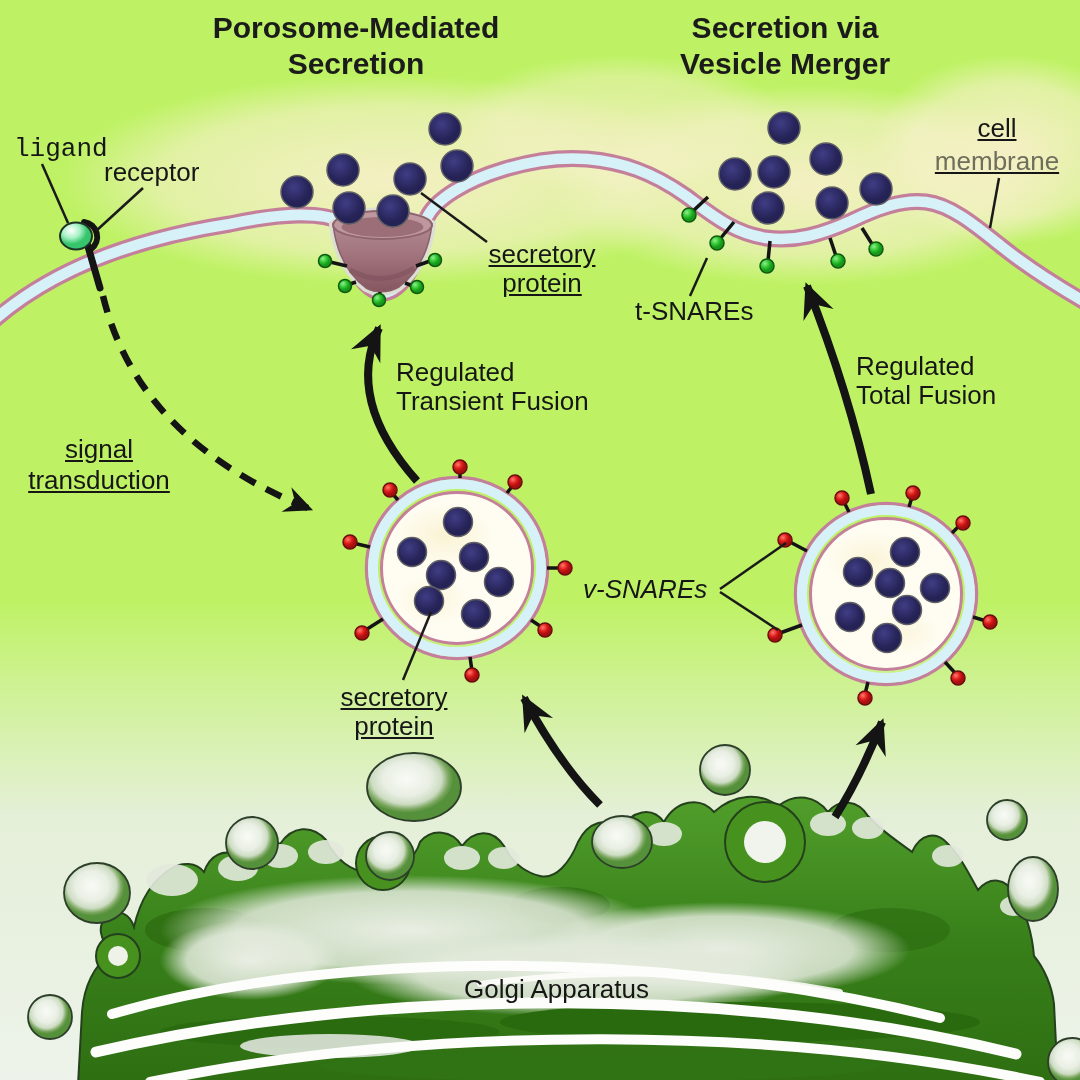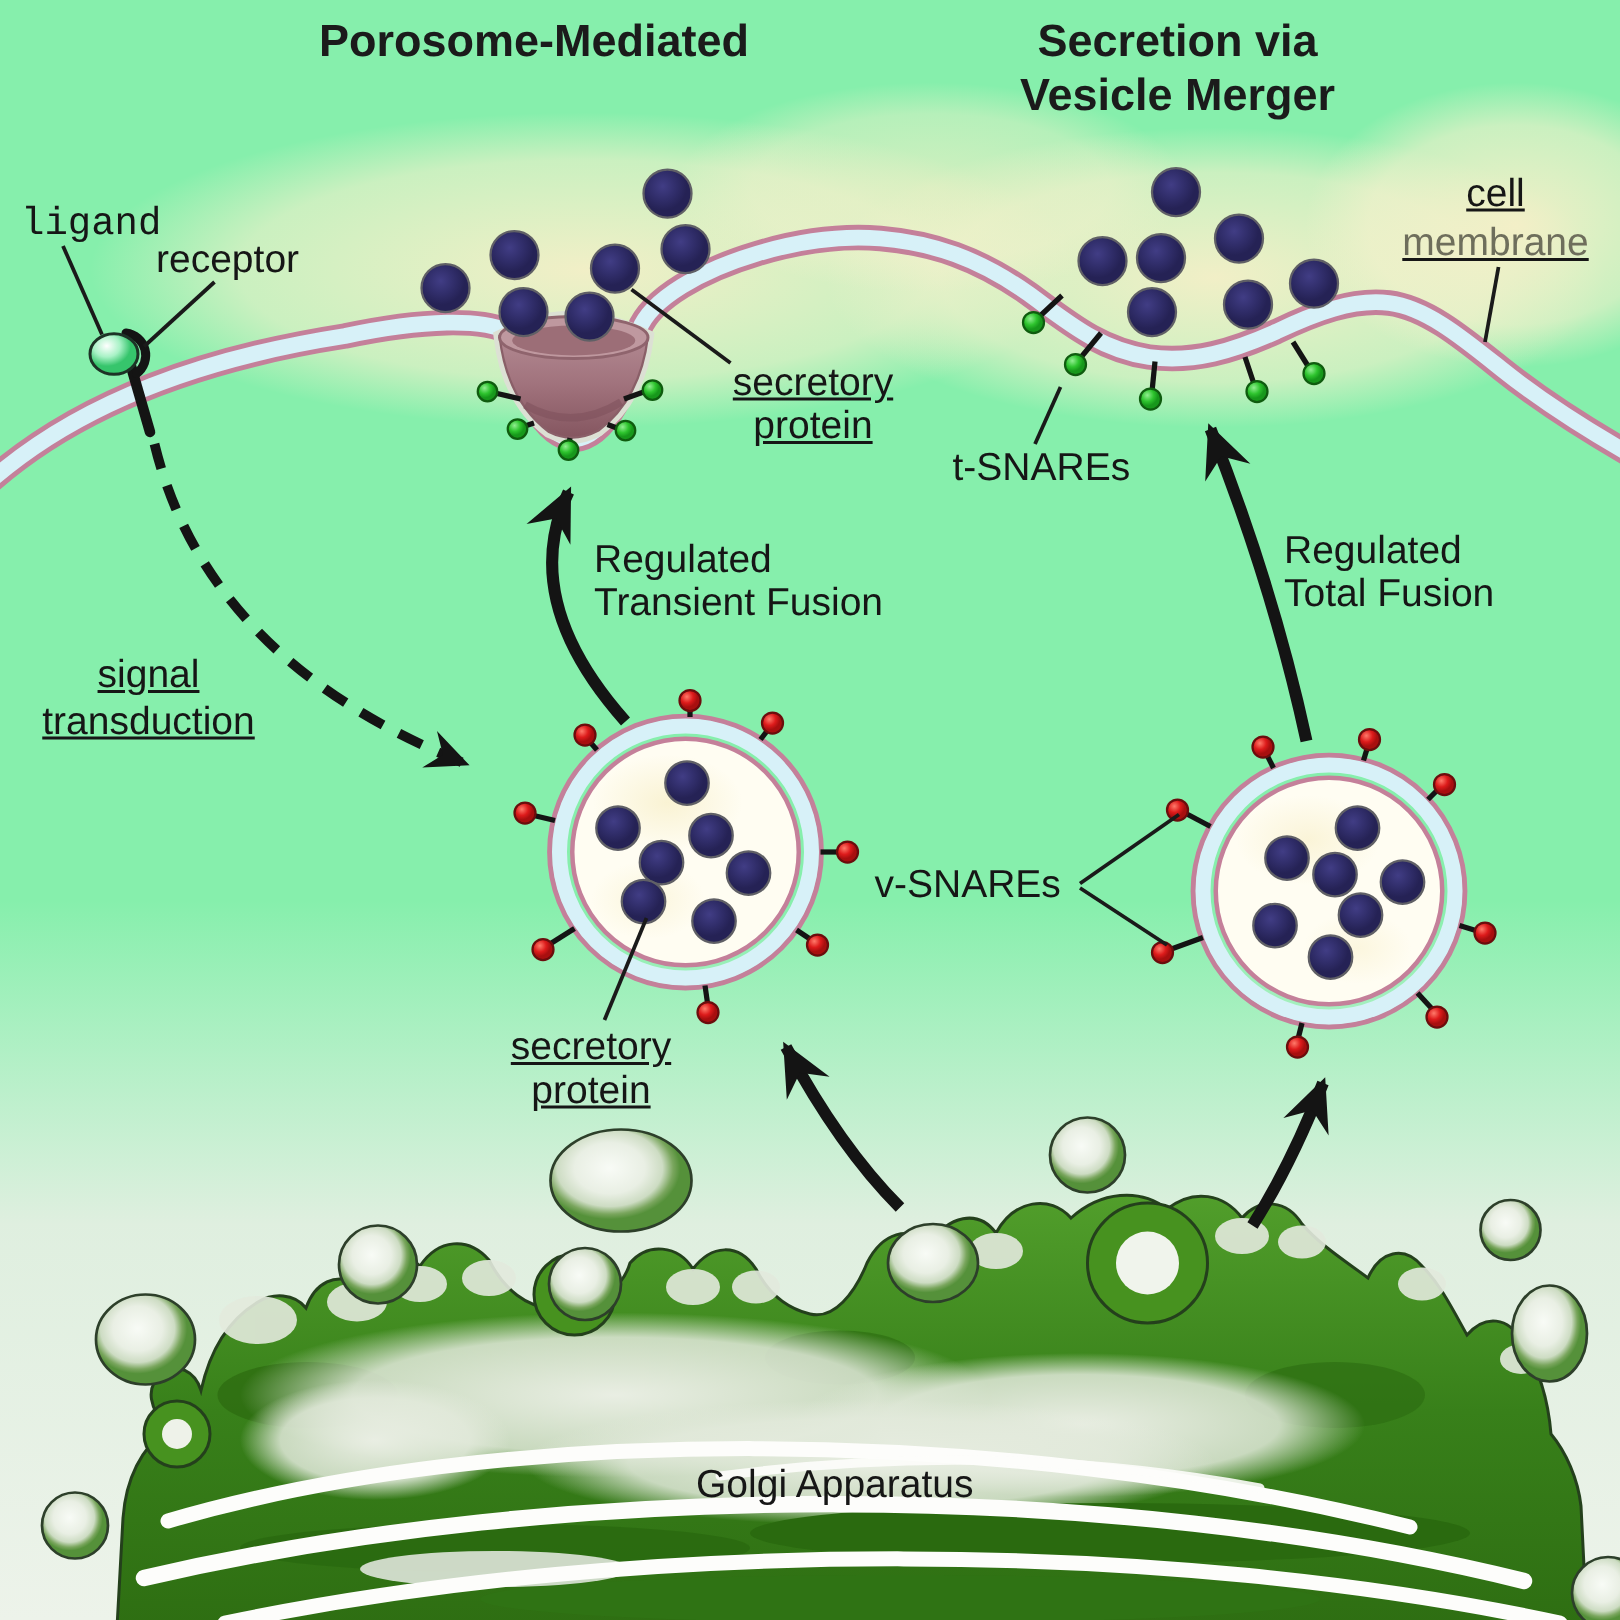--- a/index.html
+++ b/index.html
@@ -1,16 +1,16 @@
 <!DOCTYPE html>
 <html><head>
 <meta charset="utf-8">
 <style>
   html,body{margin:0;padding:0;background:#ffffff;}
-  #stage{position:relative;width:1080px;height:1080px;overflow:hidden;background:#86efac;
+  #stage{position:relative;width:1080px;height:1080px;overflow:hidden;background:#bef264;
          font-family:"Liberation Sans","DejaVu Sans",sans-serif;}
   #art{position:absolute;left:0;top:0;width:1080px;height:1080px;}
   .lbl{position:absolute;color:#161616;font-size:26px;line-height:29px;white-space:nowrap;}
   .lbl.center{transform:translateX(-50%);text-align:center;text-decoration:underline;}
   .title{position:absolute;transform:translateX(-50%);text-align:center;
          font-size:30px;font-weight:bold;color:#1b1b1b;line-height:36px;white-space:nowrap;}
   .membrane-word{color:#6e6e5c;}
   .lh31{line-height:31px;margin-top:28px;} .lh33{line-height:33px;}
 </style>
 </head>
@@ -316,20 +316,21 @@
     <line x1="487" y1="242" x2="421" y2="193"></line>
     <line x1="690" y1="296" x2="707" y2="258"></line>
     <line x1="720" y1="589" x2="786" y2="543"></line>
     <line x1="720" y1="592" x2="778" y2="630"></line>
     <line x1="431" y1="612" x2="403" y2="680"></line>
   </g>
 </svg>
 
   <div class="title" style="left:356px;top:10px;">
     <div>Porosome-Mediated</div>
+    <div>Secretion</div>
   </div>
   <div class="title" style="left:785px;top:10px;">
     <div>Secretion via</div>
     <div>Vesicle Merger</div>
   </div>
 
   <div class="lbl" style="left:14px;top:135px;font-family:Liberation Mono, monospace;">ligand</div>
   <div class="lbl" style="left:104px;top:158px;">receptor</div>
 
   <div class="lbl center lh33" style="left:997px;top:112px;text-align:center;">
@@ -352,21 +353,21 @@
   <div class="lbl" style="left:856px;top:352px;">
     <div>Regulated</div>
     <div>Total Fusion</div>
   </div>
 
   <div class="lbl center lh31" style="left:99px;top:406px;">
     <div>signal</div>
     <div>transduction</div>
   </div>
 
-  <div class="lbl" style="left:583px;top:575px;">v-SNAREs</div>
+  <div class="lbl" style="left:583px;top:575px;font-style:italic;">v-SNAREs</div>
 
   <div class="lbl center" style="left:394px;top:683px;">
     <div>secretory</div>
     <div>protein</div>
   </div>
 
   <div class="lbl" style="left:464px;top:975px;">Golgi Apparatus</div>
 
 </div>
 

